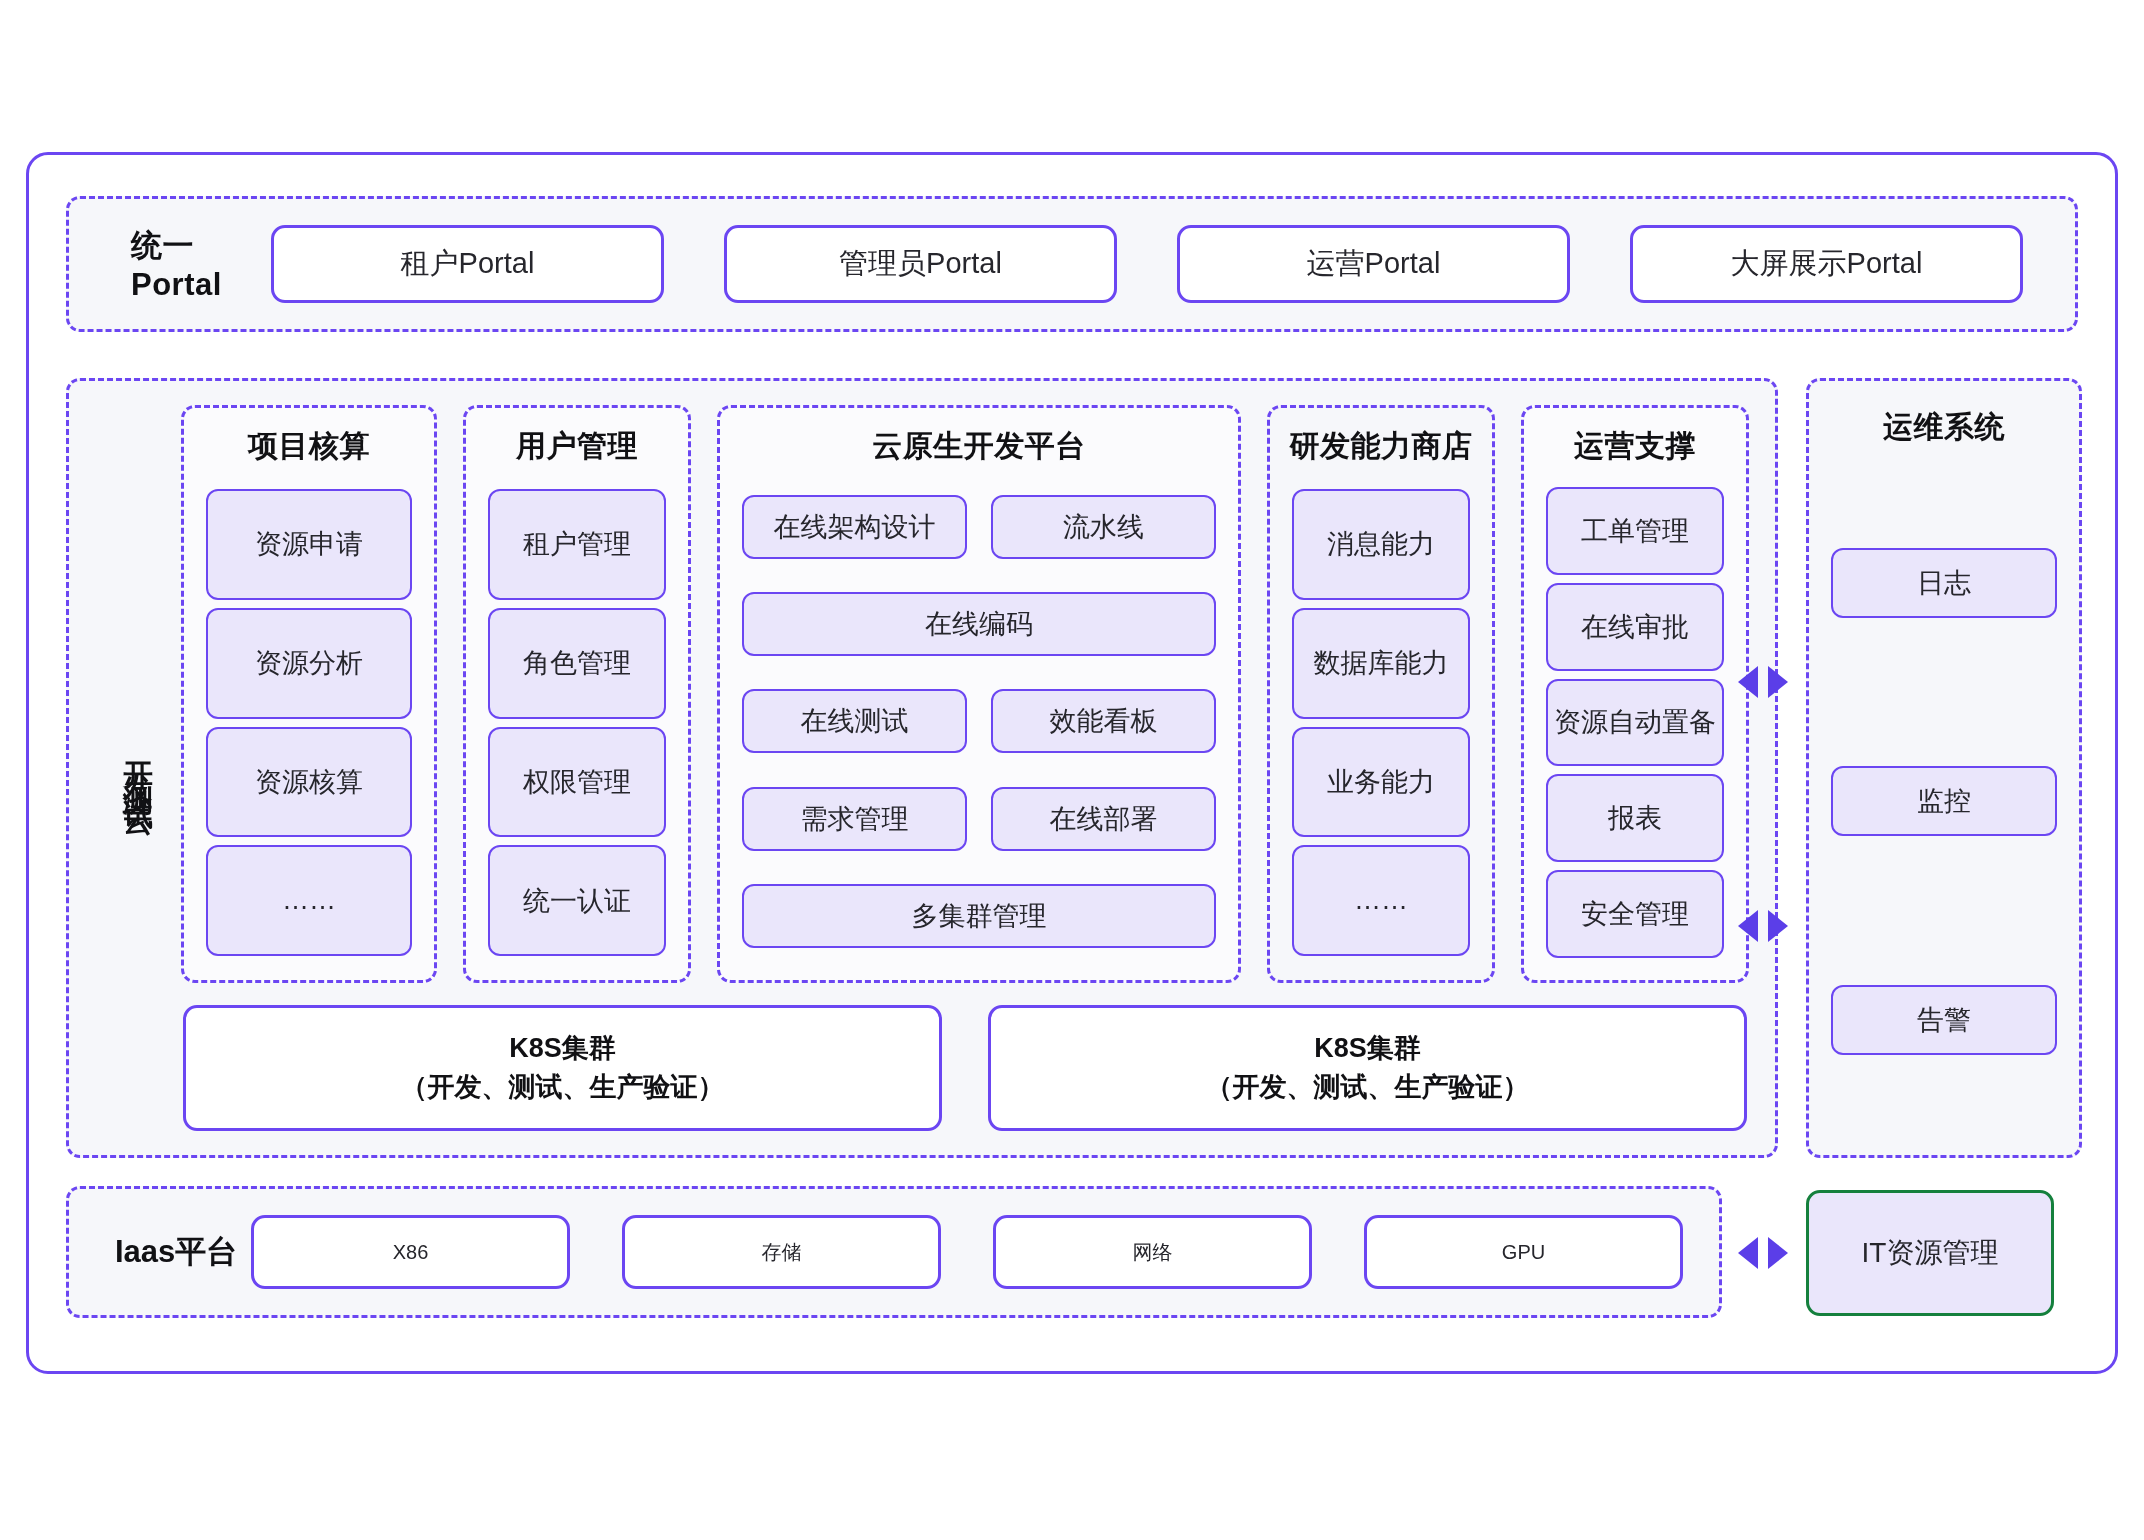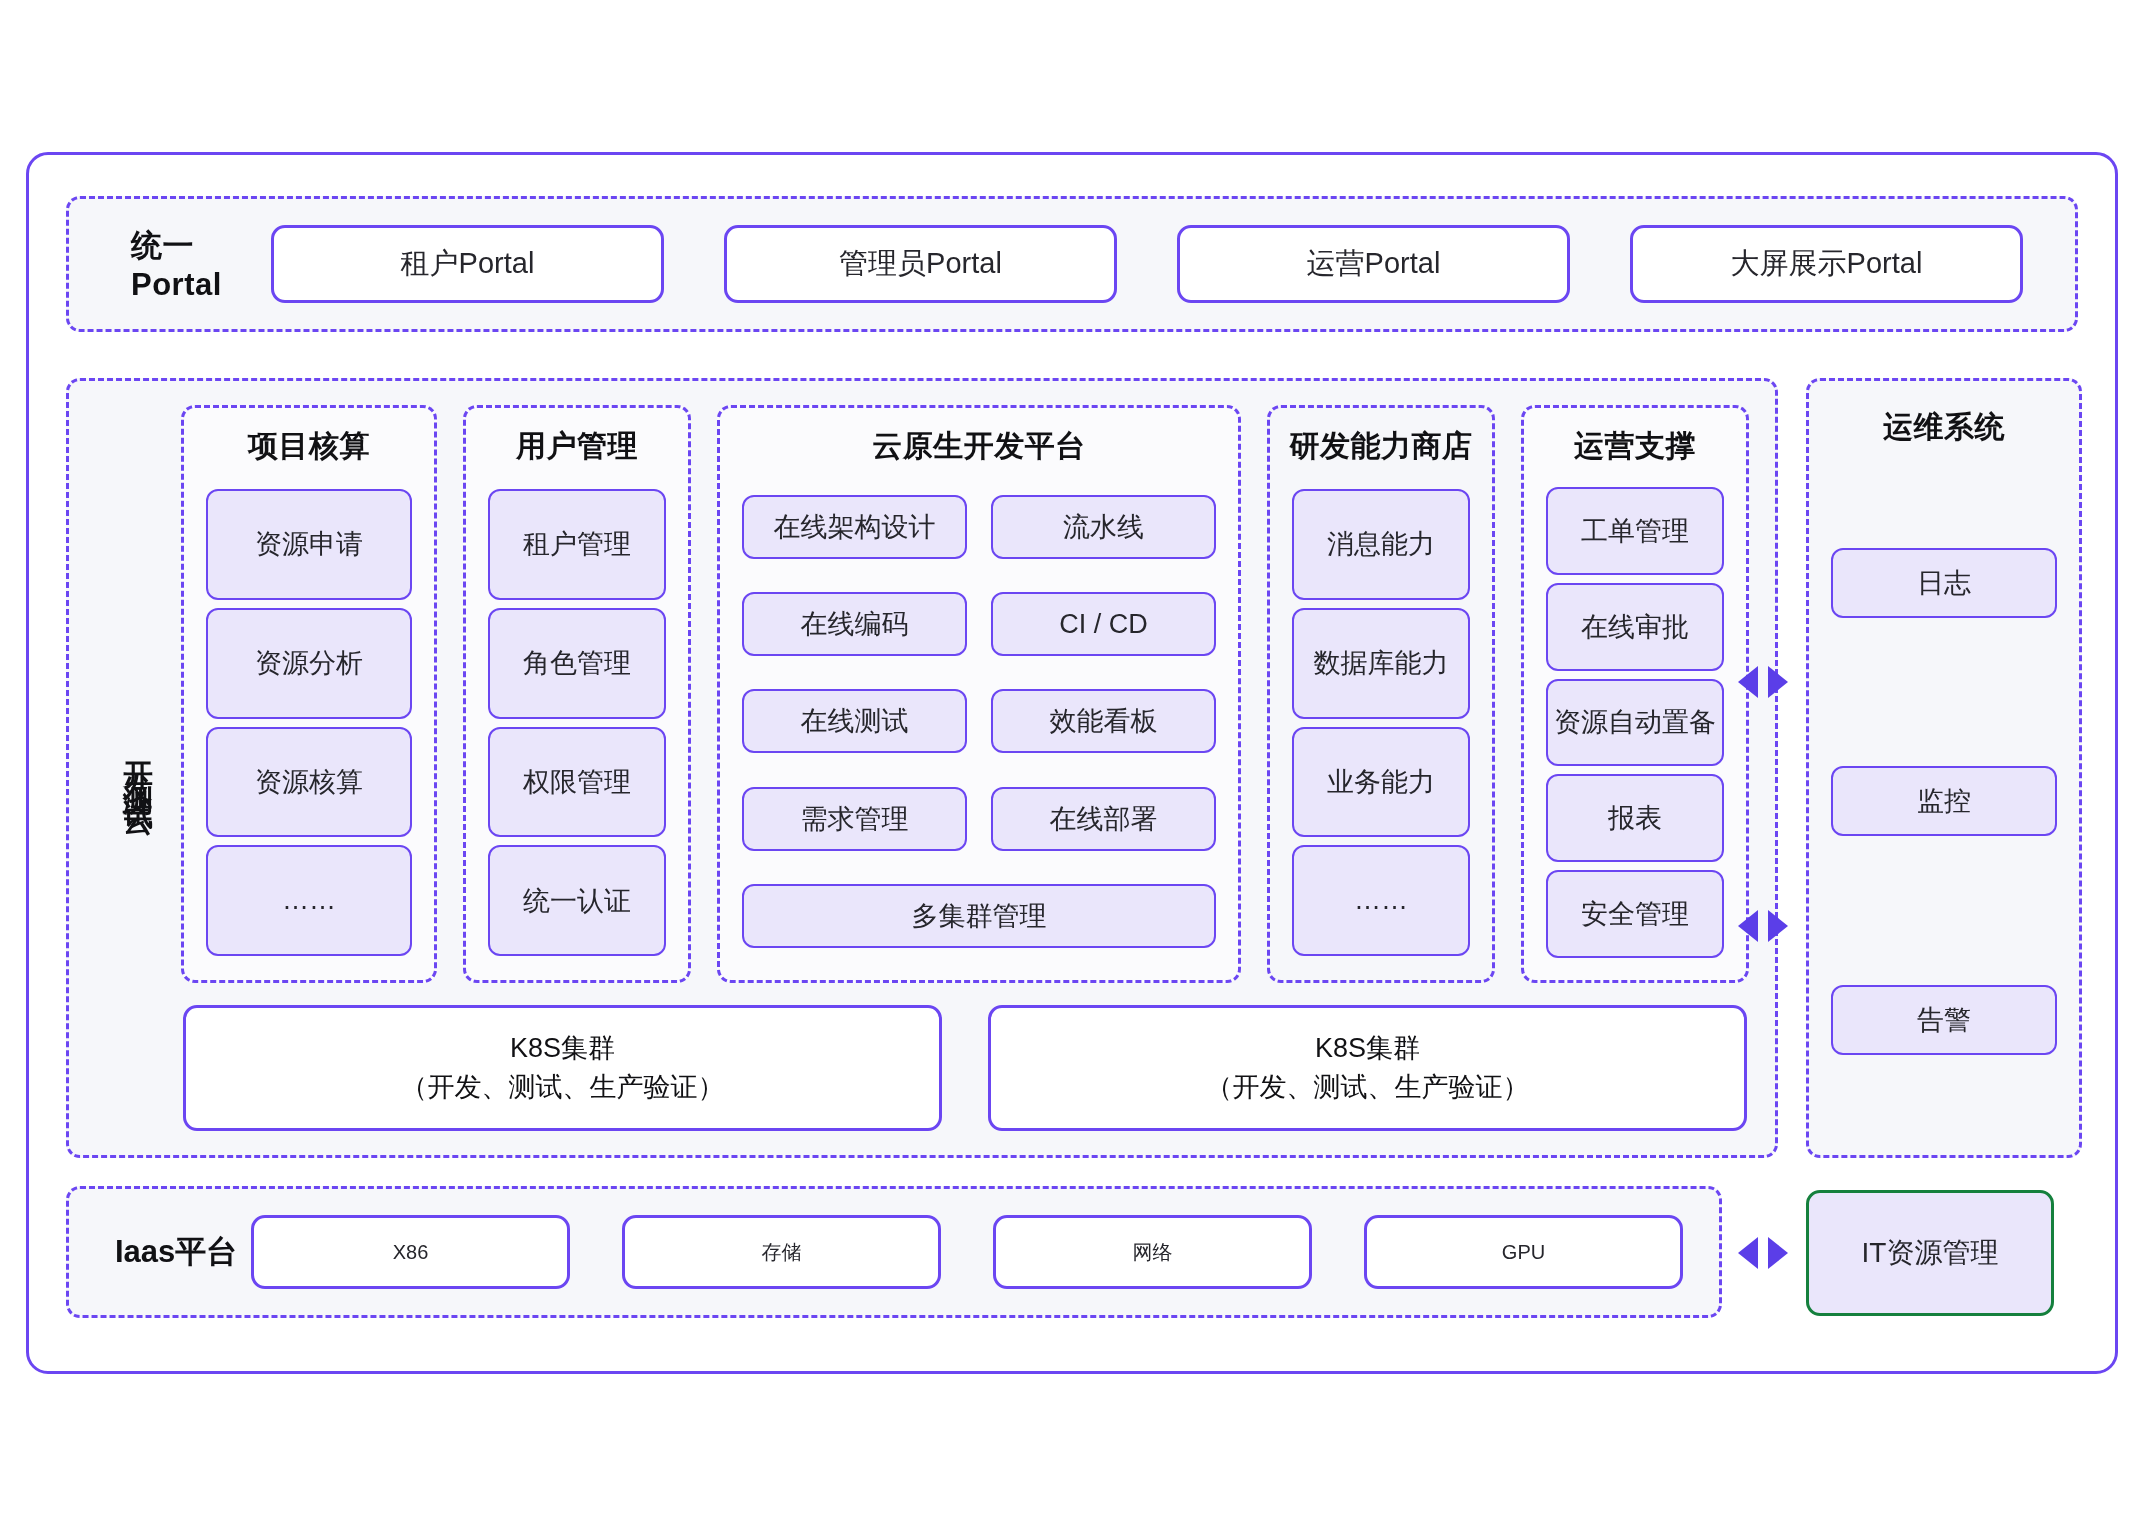--- a/index.html
+++ b/index.html
@@ -96,21 +96,21 @@
   .user-tiles{justify-content:space-between;padding:6px 0 4px;}
   .store-tiles{justify-content:space-between;padding:6px 0 4px;}
   .ops-tiles{justify-content:space-between;padding:4px 0 2px;}
   .ops-tiles .tile{height:62px;}
 
   
   .k8s-row{display:flex;gap:46px;height:126px;flex:none;padding:0 2px;}
   .k8s{
     flex:1;border:3px solid #6b46f2;border-radius:14px;background:#ffffff;
     display:flex;flex-direction:column;align-items:center;justify-content:center;
-    font-size:27px;font-weight:normal;color:#111114;line-height:1.45;
+    font-size:27px;font-weight:bold;color:#111114;line-height:1.45;
     box-sizing:border-box;
   }
 
   
   .ops-system{
     position:absolute;left:1806px;top:378px;width:276px;height:780px;
     display:flex;flex-direction:column;align-items:center;
     padding:26px 22px;box-sizing:border-box;
   }
   .ops-system .group-title{margin-bottom:26px;}
@@ -197,21 +197,20 @@
 
         <div class="group g-cloud">
           <div class="group-title">云原生开发平台</div>
           <div class="tiles grid2">
             <div class="tilerow">
               <div class="tile">在线架构设计</div>
               <div class="tile">流水线</div>
             </div>
             <div class="tilerow">
               <div class="tile">在线编码</div>
-              <div class="tile">CI / CD</div>
             </div>
             <div class="tilerow">
               <div class="tile">在线测试</div>
               <div class="tile">效能看板</div>
             </div>
             <div class="tilerow">
               <div class="tile">需求管理</div>
               <div class="tile">在线部署</div>
             </div>
             <div class="tilerow">

